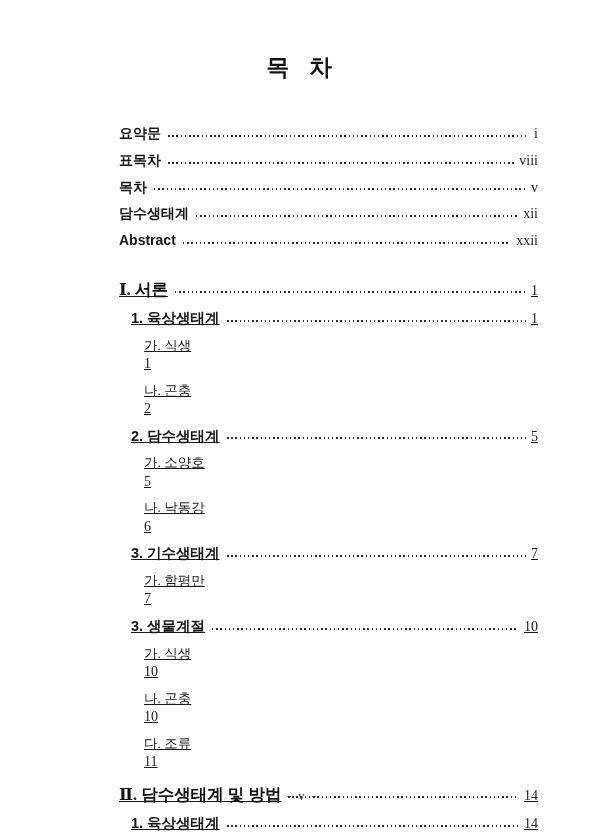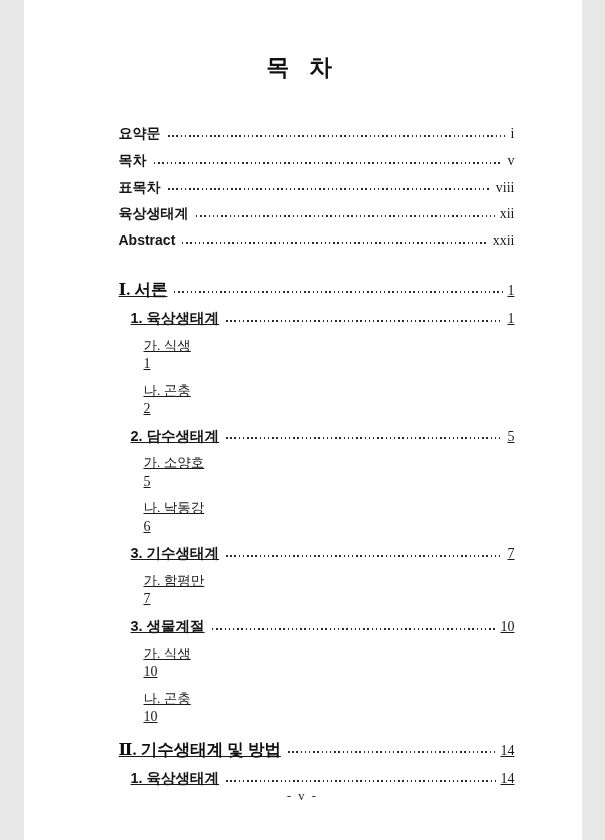--- a/index.html
+++ b/index.html
@@ -1,37 +1,37 @@
 <!DOCTYPE html>
 <html><head>
 <meta charset="utf-8">
 <style>
   * { margin: 0; padding: 0; box-sizing: border-box; }
   html, body { background: #e8e8e8; }
   .page {
     position: relative;
-    width: 558px;
+    width: 605px;
     height: 840px;
     margin: 0 auto;
     background: #ffffff;
     color: #1a1a1a;
     overflow: hidden;
     font-family: "Liberation Serif", "DejaVu Serif", serif;
   }
   .title {
     margin-top: 52px;
     text-align: center;
     font-family: "Liberation Serif", "DejaVu Serif", serif;
     font-size: 23px;
     font-weight: 700;
     letter-spacing: 7px;
     color: #111111;
   }
   .content {
-    padding-left: 95px;
+    padding-left: 119px;
     padding-right: 67px;
   }
   .front-matter { margin-top: 42px; }
   .toc { margin-top: 30px; text-decoration: underline; }
 
   .row {
     display: flex;
     align-items: baseline;
     line-height: 1.2;
   }
@@ -104,31 +104,31 @@
   <h1 class="title">목 차</h1>
 
   <div class="content">
     <div class="front-matter" id="front-matter">
         <div class="row front">
           <span class="label">요약문</span>
           <span class="leader"></span>
           <span class="pagenum">i</span>
         </div>
         <div class="row front">
+          <span class="label">표목차</span>
+          <span class="leader"></span>
+          <span class="pagenum">viii</span>
+        </div>
+        <div class="row front">
           <span class="label">목차</span>
           <span class="leader"></span>
           <span class="pagenum">v</span>
         </div>
         <div class="row front">
-          <span class="label">표목차</span>
-          <span class="leader"></span>
-          <span class="pagenum">viii</span>
-        </div>
-        <div class="row front">
-          <span class="label">육상생태계</span>
+          <span class="label">담수생태계</span>
           <span class="leader"></span>
           <span class="pagenum">xii</span>
         </div>
         <div class="row front">
           <span class="label">Abstract</span>
           <span class="leader"></span>
           <span class="pagenum">xxii</span>
         </div>
       </div>
     <div class="toc" id="toc-list">
@@ -185,22 +185,27 @@
         <div class="row subsection">
           <span class="label">가. 식생</span>
           <span class="leader"></span>
           <span class="pagenum">10</span>
         </div>
         <div class="row subsection">
           <span class="label">나. 곤충</span>
           <span class="leader"></span>
           <span class="pagenum">10</span>
         </div>
+        <div class="row subsection">
+          <span class="label">다. 조류</span>
+          <span class="leader"></span>
+          <span class="pagenum">11</span>
+        </div>
         <div class="row chapter">
-          <span class="label">Ⅱ. 기수생태계 및 방법</span>
+          <span class="label">Ⅱ. 담수생태계 및 방법</span>
           <span class="leader"></span>
           <span class="pagenum">14</span>
         </div>
         <div class="row section">
           <span class="label">1. 육상생태계</span>
           <span class="leader"></span>
           <span class="pagenum">14</span>
         </div>
       </div>
   </div>

